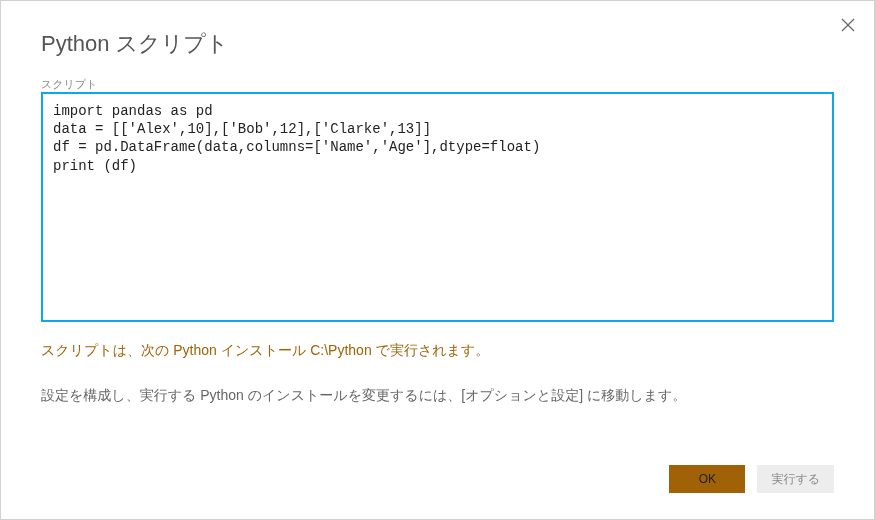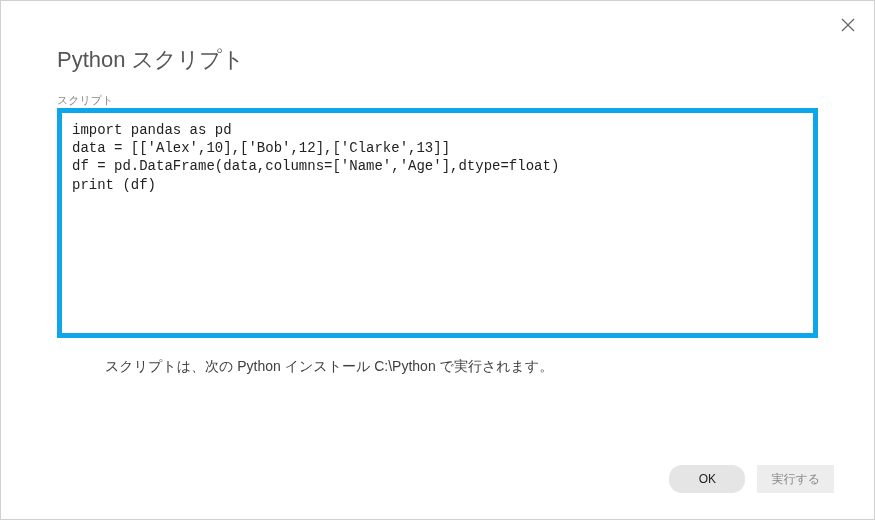--- a/index.html
+++ b/index.html
@@ -11,21 +11,21 @@
       font-family: "Segoe UI", "Meiryo", sans-serif;
       background: #ffffff;
       width: 875px;
       height: 520px;
       position: relative;
       border: 1px solid #d0d0d0;
     }
     .dialog {
       width: 100%;
       height: 100%;
-      padding: 16px;
+      padding: 0;
       position: relative;
     }
     .close-btn {
       position: absolute;
       top: 12px;
       right: 14px;
       width: 24px;
       height: 24px;
       cursor: pointer;
       display: flex;
@@ -46,36 +46,35 @@
       padding: 0 40px;
     }
     .script-label {
       font-size: 11px;
       color: #888888;
       margin-bottom: 0;
     }
     .script-box {
       width: 100%;
       height: 230px;
-      border: 5px solid #0ea5e9;
+      border: 2px solid #0ea5e9;
       padding: 8px 10px;
       font-family: Consolas, "Courier New", monospace;
       font-size: 14px;
       color: #222222;
       line-height: 1.3;
       white-space: pre;
       overflow: auto;
       resize: none;
     }
     .info-text {
       font-size: 14px;
-      color: #404040;
+      color: #a16207;
       margin-top: 14px;
       line-height: 1.5;
-      margin-left: 48px;
     }
     .info-text2 {
       font-size: 14px;
       color: #666666;
       margin-top: 24px;
       line-height: 1.5;
     }
     .button-bar {
       position: absolute;
       bottom: 26px;
@@ -86,23 +85,22 @@
     .btn {
       min-width: 76px;
       height: 28px;
       border: none;
       font-size: 12px;
       cursor: pointer;
       padding: 0 14px;
       font-family: "Segoe UI", "Meiryo", sans-serif;
     }
     .btn-primary {
-      background: #e5e5e5;
+      background: #a16207;
       color: #222222;
-      border-radius: 13px;
     }
     .btn-secondary {
       background: #ededed;
       color: #888888;
     }
   </style>
 </head>
 <body>
 
 <div class="dialog">
@@ -117,20 +115,21 @@
   <h1 class="dialog-title">Python スクリプト</h1>
 
   <div class="content">
     <div class="script-label">スクリプト</div>
     <textarea class="script-box" style="">import pandas as pd
 data = [['Alex',10],['Bob',12],['Clarke',13]]
 df = pd.DataFrame(data,columns=['Name','Age'],dtype=float)
 print (df)</textarea>
 
     <div class="info-text">スクリプトは、次の Python インストール C:\Python で実行されます。</div>
+    <div class="info-text2">設定を構成し、実行する Python のインストールを変更するには、[オプションと設定] に移動します。</div>
   </div>
 
   <div class="button-bar">
     <button class="btn btn-primary">OK</button>
     <button class="btn btn-secondary">実行する</button>
   </div>
 
 </div>
 
 </body></html>

